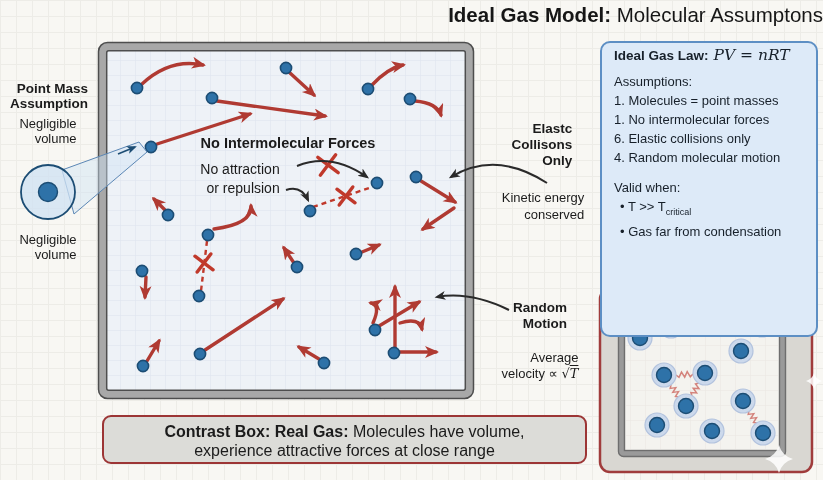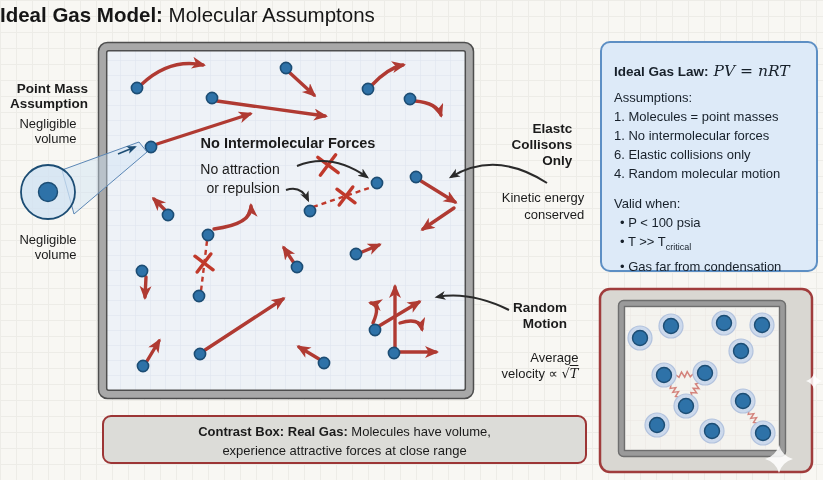--- a/index.html
+++ b/index.html
@@ -4,38 +4,38 @@
 <style>
   html,body{margin:0;padding:0;}
   .canvas{
     position:relative;width:823px;height:480px;overflow:hidden;
     font-family:"Liberation Sans",sans-serif;color:#1c1c1c;
     background-color:#f8f7f3;
     background-image:linear-gradient(#edece7 1px,transparent 1px),
                      linear-gradient(90deg,#edece7 1px,transparent 1px);
     background-size:16px 16px;
   }
-  .title{position:absolute;top:3px;left:0;width:100%;text-align:left;
+  .title{position:absolute;top:3px;left:0;width:100%;text-align:right;
     font-size:20.5px;z-index:3;color:#161616;}
   .title .b{font-weight:700;}
   svg#dg{position:absolute;left:0;top:0;z-index:2;}
   .lbl{position:absolute;text-align:right;transform:translateX(-50%);z-index:3;color:#1b1b1b;}
   .bold{font-weight:700;}
   .math{font-family:"DejaVu Serif",serif;font-style:italic;}
   .ol{text-decoration:overline;}
-  .law-panel{position:absolute;left:600px;top:41px;width:218px;height:231px;
+  .law-panel{position:absolute;left:600px;top:41px;width:218px;height:296px;
     box-sizing:border-box;background:#ddeaf8;border:2px solid #5d8fc4;border-radius:10px;
-    padding:19px 12px;z-index:3;font-size:13px;line-height:19px;color:#17202a;}
+    padding:3px 12px;z-index:3;font-size:13px;line-height:19px;color:#17202a;}
   .law-title{font-size:13.5px;margin-bottom:7px;}
   .law-title .math{font-size:15.5px;}
   .law-panel sub{font-size:9px;}
   .mt{margin-top:11px;}
   .contrast{position:absolute;left:102px;top:415px;width:485px;height:49px;
     box-sizing:border-box;background:#dcdcd8;border:2px solid #9c3535;border-radius:9px;
-    text-align:center;padding-top:6px;font-size:13px;line-height:18.5px;z-index:3;color:#1b1b1b;}
+    text-align:center;padding-top:6px;font-size:16px;line-height:18.5px;z-index:3;color:#1b1b1b;}
 </style>
 </head>
 <body>
 
 <div class="canvas">
 
   <div class="title">
     <span class="b">Ideal Gas Model:</span><span> Molecular Assumptons</span>
   </div>
 
@@ -193,21 +193,20 @@
   <div class="law-panel">
     <div class="law-title">
       <span class="bold">Ideal Gas Law:</span><span class="math"> PV = nRT</span>
     </div>
     <div>Assumptions:</div>
     <div>1. Molecules = point masses</div>
     <div>1. No intermolecular forces</div>
     <div>6. Elastic collisions only</div>
     <div>4. Random molecular motion</div>
     <div class="mt">Valid when:</div>
-    <div style="padding-left:6px;">• P &lt; 100 psia</div>
     <div style="padding-left:6px;"><span>• T &gt;&gt; T</span><sub>critical</sub></div>
     <div style="padding-left:6px;">• Gas far from condensation</div>
   </div>
 
   <div class="contrast">
     <div><span class="bold">Contrast Box: Real Gas:</span><span> Molecules have volume,</span></div>
     <div>experience attractive forces at close range</div>
   </div>
 
 </div>

